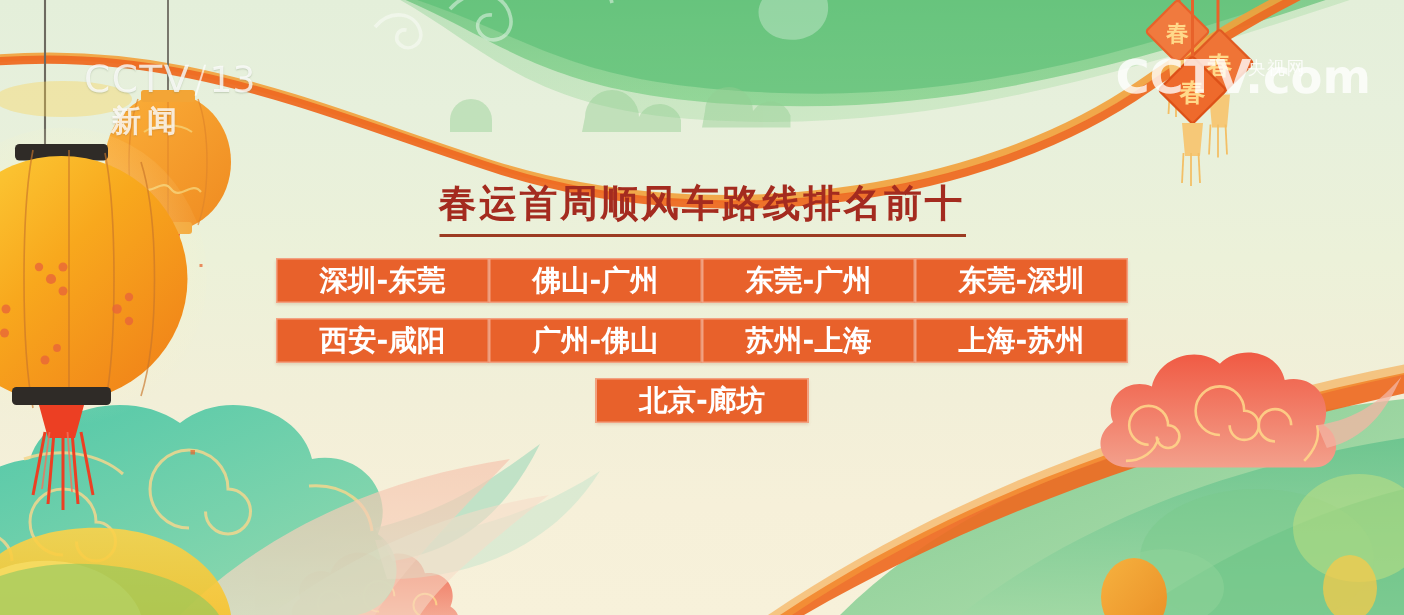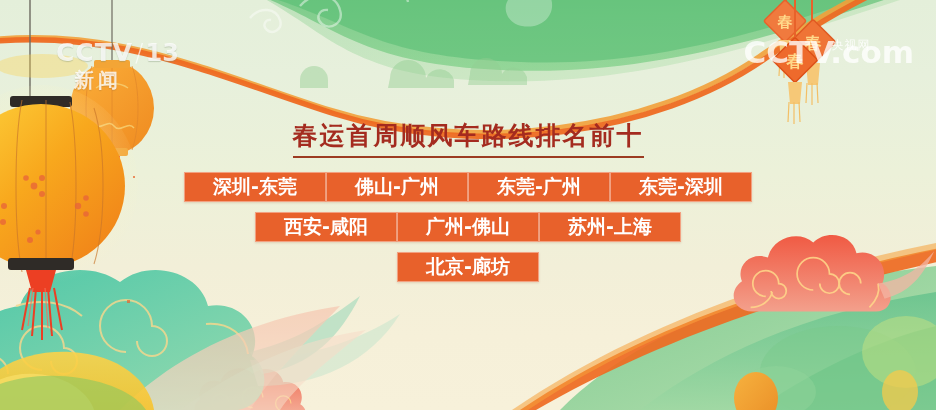--- a/index.html
+++ b/index.html
@@ -29,38 +29,38 @@
   #cctv-logo {
     position: absolute;
     left: 56px;
     top: 38px;
     z-index: 40;
     user-select: none;
   }
   #cctv-logo .cctv-word {
     font-family: "DejaVu Sans", "Liberation Sans", sans-serif;
     font-size: 25px;
-    font-weight: bold;
+    font-weight: normal;
     letter-spacing: 1px;
     color: rgba(255,255,255,0.78);
     text-shadow: 0 1px 1px rgba(120,140,110,0.35);
     line-height: 1;
     display: inline-block;
   }
   #cctv-logo .cctv-slash {
     display: inline-block;
     color: rgba(255,255,255,0.7);
     font-size: 25px;
     font-weight: 300;
     padding: 0 2px;
   }
   #cctv-logo .cctv-num {
     display: inline-block;
     font-size: 24px;
-    font-weight: bold;
+    font-weight: normal;
     color: rgba(255,255,255,0.78);
     text-shadow: 0 1px 1px rgba(120,140,110,0.35);
   }
   #cctv-logo .cctv-sub {
     margin-top: 0;
     margin-left: 18px;
     font-size: 20px;
     font-weight: bold;
     color: rgba(255,255,255,0.80);
     letter-spacing: 4px;
@@ -452,20 +452,21 @@
         <div class="tag">深圳-东莞</div>
         <div class="tag">佛山-广州</div>
         <div class="tag">东莞-广州</div>
         <div class="tag">东莞-深圳</div>
       </div>
 
       <div class="tag-row">
         <div class="tag">西安-咸阳</div>
         <div class="tag">广州-佛山</div>
         <div class="tag">苏州-上海</div>
+        <div class="tag">上海-苏州</div>
       </div>
 
       <div class="tag-row">
         <div class="tag">北京-廊坊</div>
       </div>
 
     </div>
   </div>
 
 </div>

